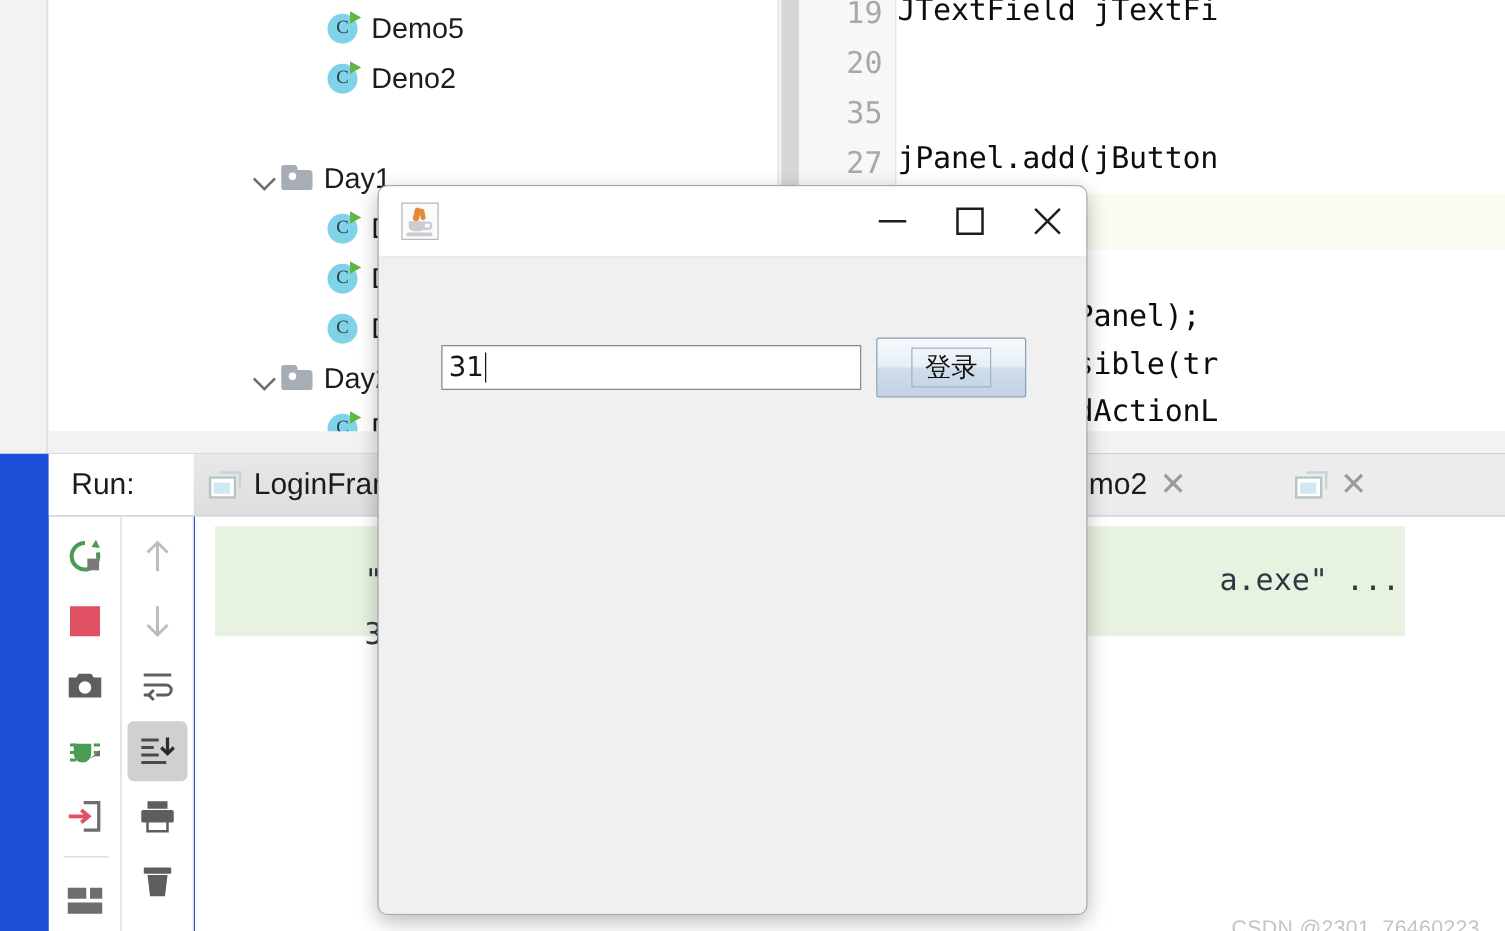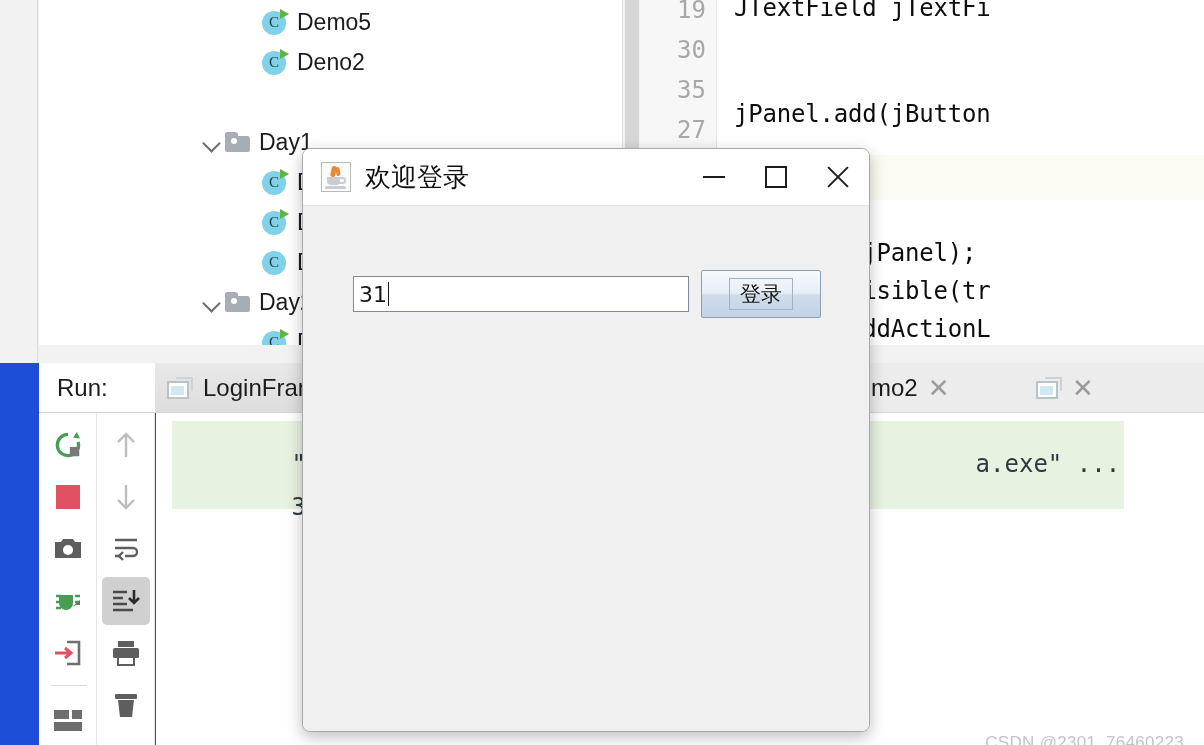--- a/index.html
+++ b/index.html
@@ -92,21 +92,21 @@
     background: #ffffff; overflow: hidden;
   }
   .gutter {
     position: absolute; left: 0; top: 0; width: 77px; height: 345px;
     background: #f7f7f7; border-right: 1px solid #e4e4e4;
   }
   .gutter .ln {
     position: absolute; right: 10px; font-size: 24px; color: #a8a8a8;
     font-family: "DejaVu Sans Mono", monospace;
   }
-  .code-area { position: absolute; left: 78px; top: 0; right: 0; height: 345px; margin-left: 16px; }
+  .code-area { position: absolute; left: 78px; top: 0; right: 0; height: 345px; }
   .cur-line-hl {
     position: absolute; left: 0; top: 155px; width: 100%; height: 45px;
     background: #fcfbf2;
   }
   .code-line {
     position: absolute; left: 0; white-space: pre;
     font-family: "DejaVu Sans Mono", monospace; font-size: 24px;
     color: #0d0d0d; letter-spacing: -0.2px;
   }
   .kw { color: #0033b3; }
@@ -363,28 +363,28 @@
     </div>
   </div>
 
   <div class="tree-scroll">
     <div class="thumb"></div>
   </div>
 
   <div class="editor">
     <div class="gutter">
       <span class="ln" style="top:-4px;">19</span>
-      <span class="ln" style="top:36px;">30</span>
+      <span class="ln" style="top:36px;">20</span>
       <span class="ln" style="top:76px;">35</span>
       <span class="ln" style="top:116px;">27</span>
     </div>
     <div class="code-area">
       <div class="cur-line-hl"></div>
       <div class="code-line" style="top:-6px;"><span>JTextField jTextFi</span></div>
-      <div class="code-line" style="top:100px;"><span>jPanel.add(jButton</span></div>
+      <div class="code-line" style="top:112px;"><span>jPanel.add(jButton</span></div>
       <div class="code-line" style="top:239px;"><span class="kw">this</span><span>.add(jPanel);</span></div>
       <div class="code-line" style="top:277px;"><span class="kw">this</span><span>.setVisible(tr</span></div>
       <div class="code-line" style="top:315px;"><span>jButton.addActionL</span></div>
     </div>
   </div>
 
   <div class="run-window">
 
     <div class="run-header">
       <div class="run-title">
@@ -511,21 +511,20 @@
 
   <div class="dialog">
     <div class="dlg-titlebar">
       <span class="java-icon">
         <span class="steam"></span>
           <span class="steam2"></span>
         <span class="cup"></span>
           <span class="handle"></span>
           <span class="saucer"></span>
       </span>
-      <span class="dlg-title">欢迎登录</span>
       <span class="dlg-ctrls">
         <span class="dlg-ctrl">
           <span class="ctrl-min"></span>
         </span>
         <span class="dlg-ctrl">
           <span class="ctrl-max"></span>
         </span>
         <span class="dlg-ctrl">
           <span class="ctrl-close"></span>
         </span>

